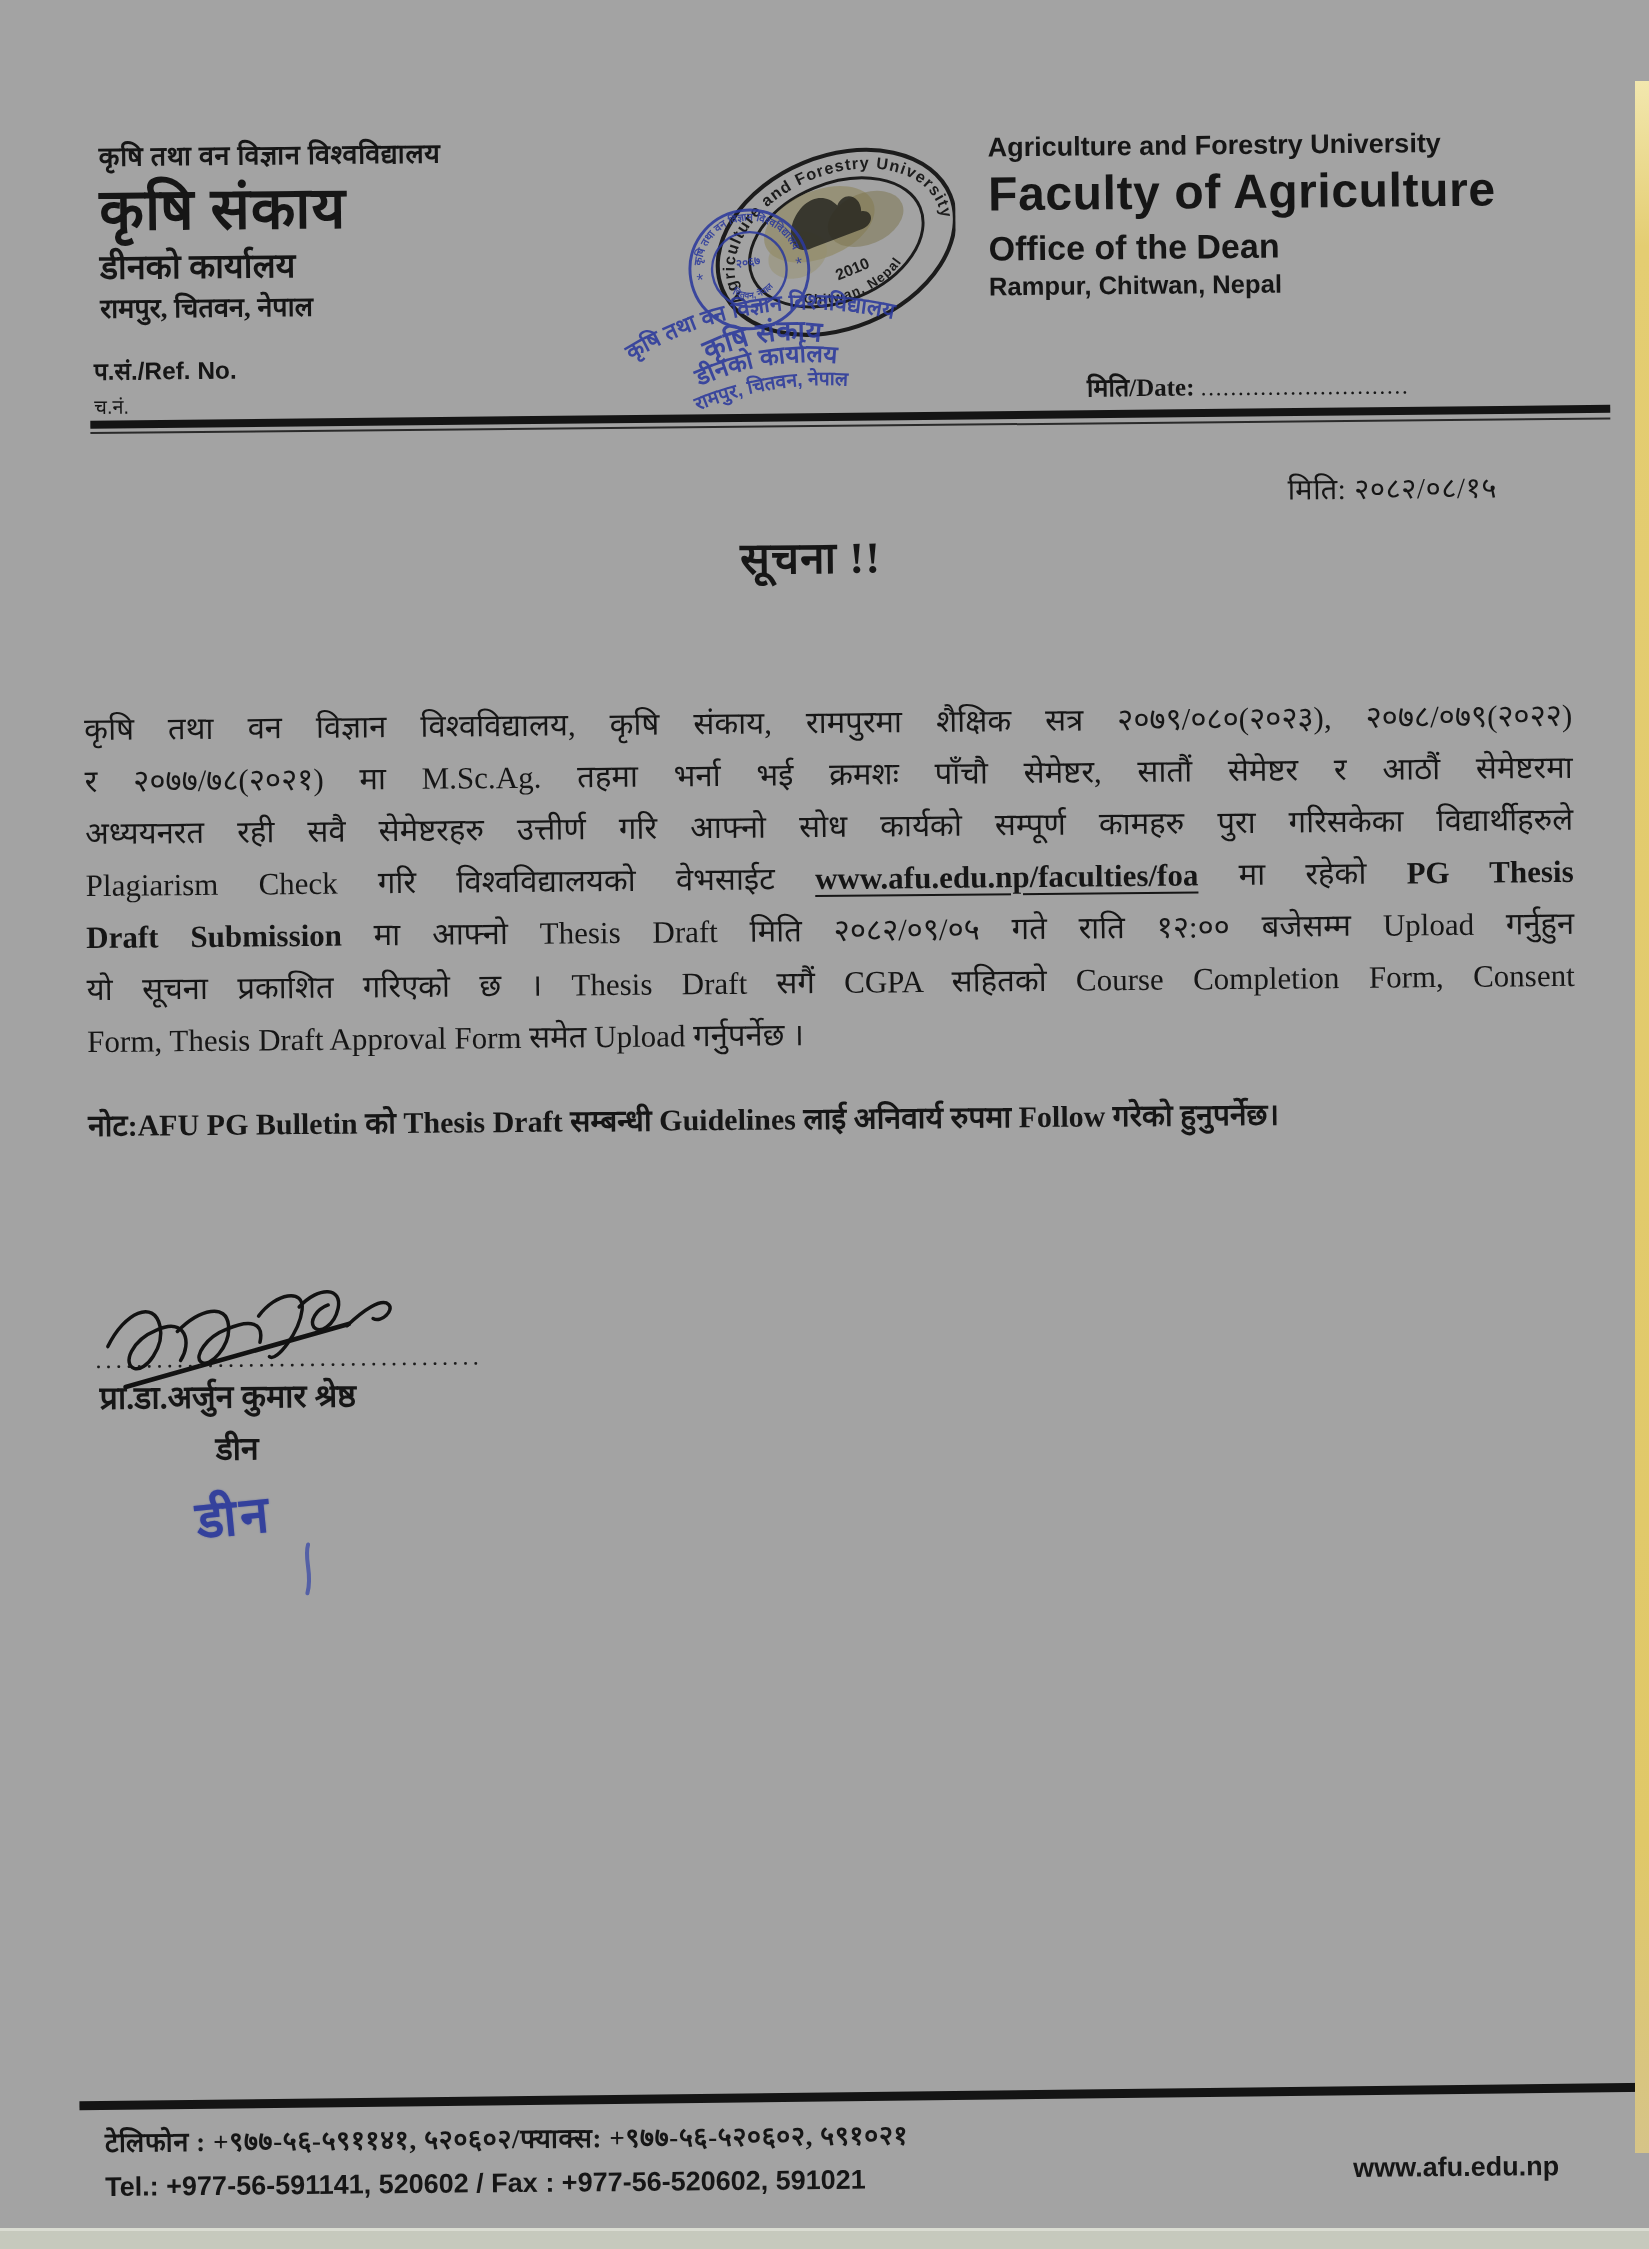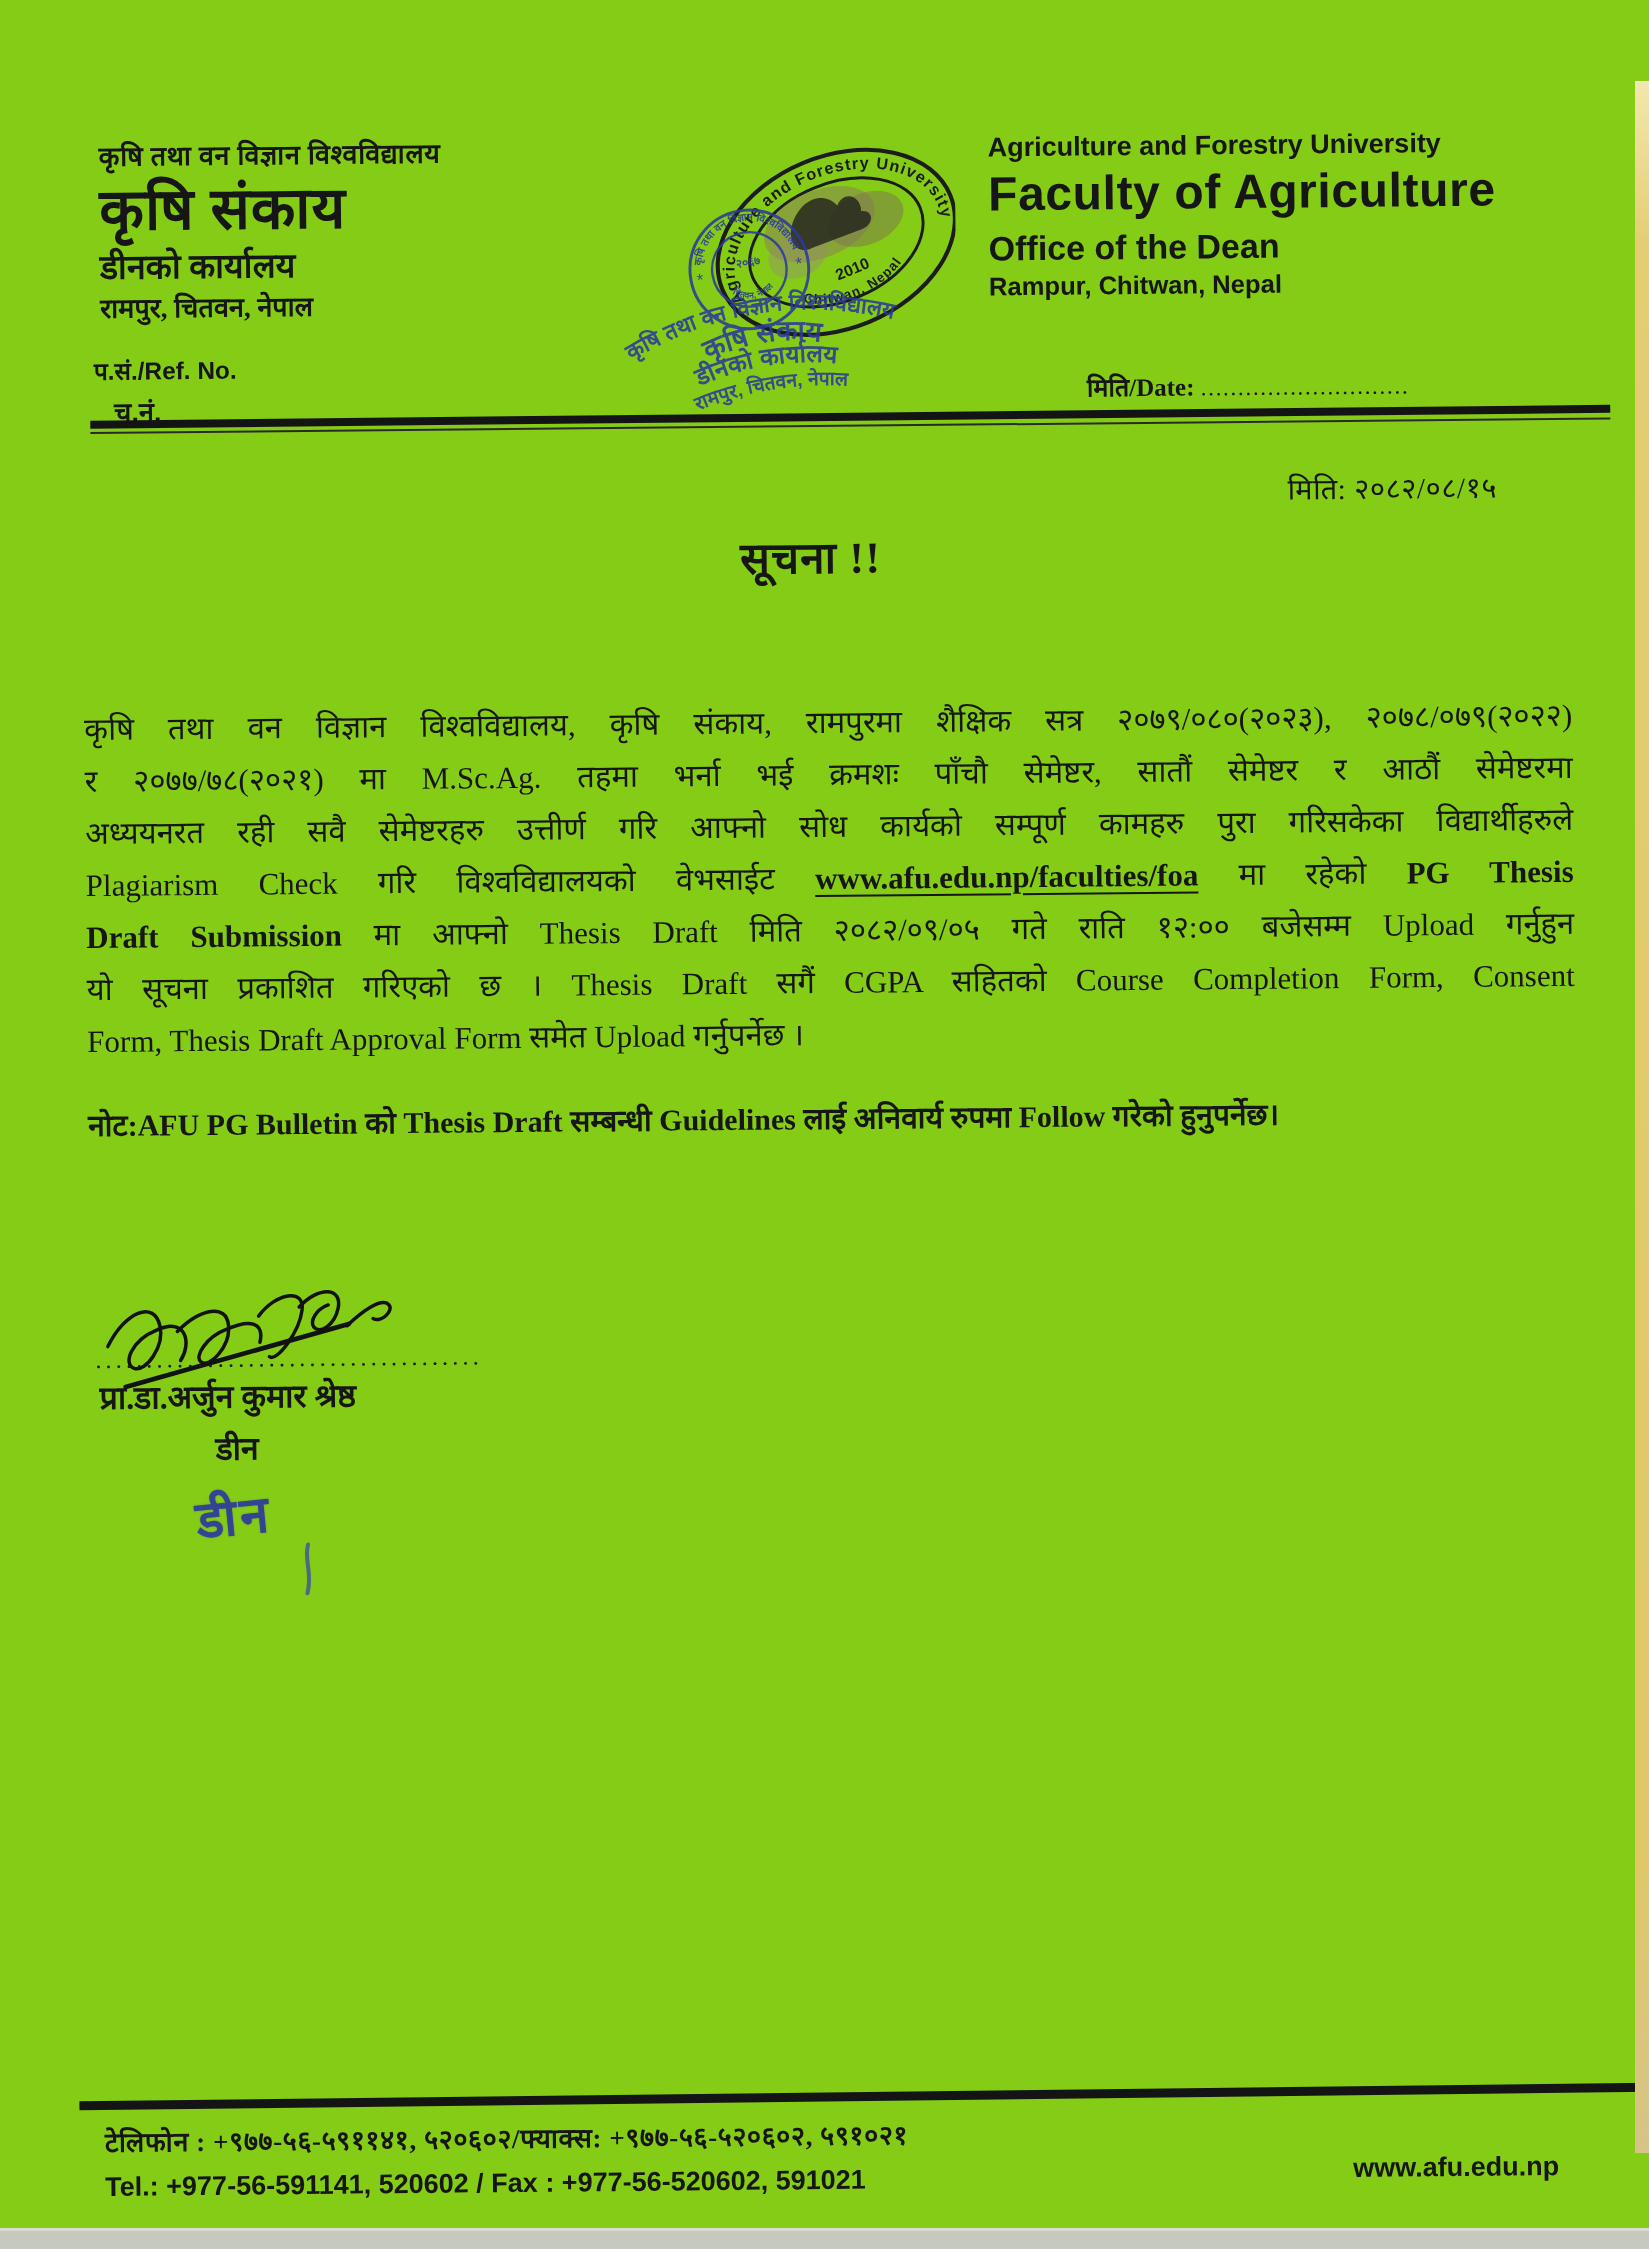--- a/index.html
+++ b/index.html
@@ -1,35 +1,35 @@
 <!DOCTYPE html>
 <html style="font-size:9.3px"><head>
 <meta charset="utf-8">
 <title>AFU Faculty of Agriculture — Notice</title>
 <style>
   html,body{margin:0;padding:0;background:#777;}
   .page{
     position:relative;width:1649px;height:2250px;overflow:hidden;
-    background:#84cc16;color:#161616;
+    background:#a3a3a3;color:#161616;
     font-family:"Liberation Serif","DejaVu Serif",serif;
   }
   .content{position:absolute;inset:0;transform:rotate(-0.55deg);transform-origin:50% 45%;}
   .abs{position:absolute;}
   .sans{font-family:"Liberation Sans","DejaVu Sans",sans-serif;}
   .b{font-weight:bold;}
   .u{text-decoration:underline;text-decoration-thickness:2.3px;text-underline-offset:5.8px;}
 
   
   .hl{left:107px;top:136px;line-height:1.06;}
   .hl-uni{font-size:27px;font-weight:bold;letter-spacing:0.6px;}
   .hl-fac{font-size:58px;font-weight:bold;margin-top:8.1px;letter-spacing:1.2px;}
   .hl-off{font-size:34px;font-weight:bold;margin-top:9.3px;}
   .hl-adr{font-size:27px;font-weight:bold;margin-top:8.1px;}
   .ref1{left:100px;top:347px;font-size:24.4px;font-weight:600;}
-  .ref2{left:100px;top:386px;font-size:27px;font-weight:700;margin-left:20px;}
+  .ref2{left:100px;top:386px;font-size:20px;font-weight:400;}
 
   
   .hr{left:996px;top:136px;line-height:1.0;}
   .hr-uni{font-size:27px;font-weight:bold;}
   .hr-fac{font-size:48px;font-weight:bold;margin-top:9.3px;letter-spacing:0.6px;}
   .hr-off{font-size:34px;font-weight:bold;margin-top:12.8px;}
   .hr-adr{font-size:25.6px;font-weight:bold;margin-top:9.3px;}
   .date-label{left:1093px;top:372px;font-size:25px;font-weight:bold;}
   .date-label .dots{font-weight:normal;letter-spacing:1.7px;font-size:23px;}
 

